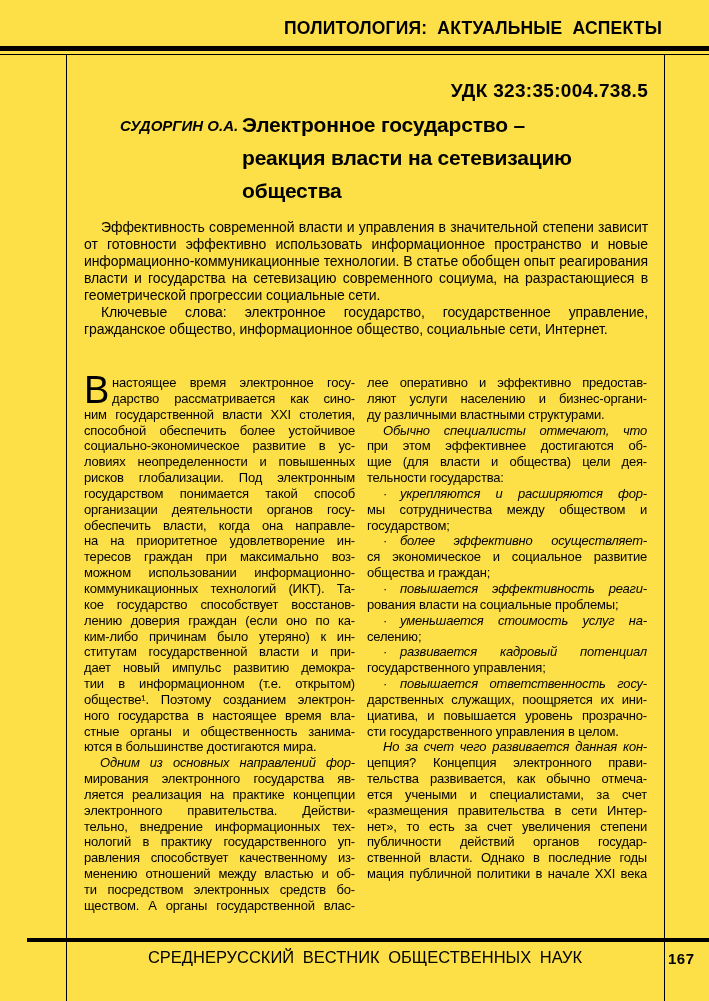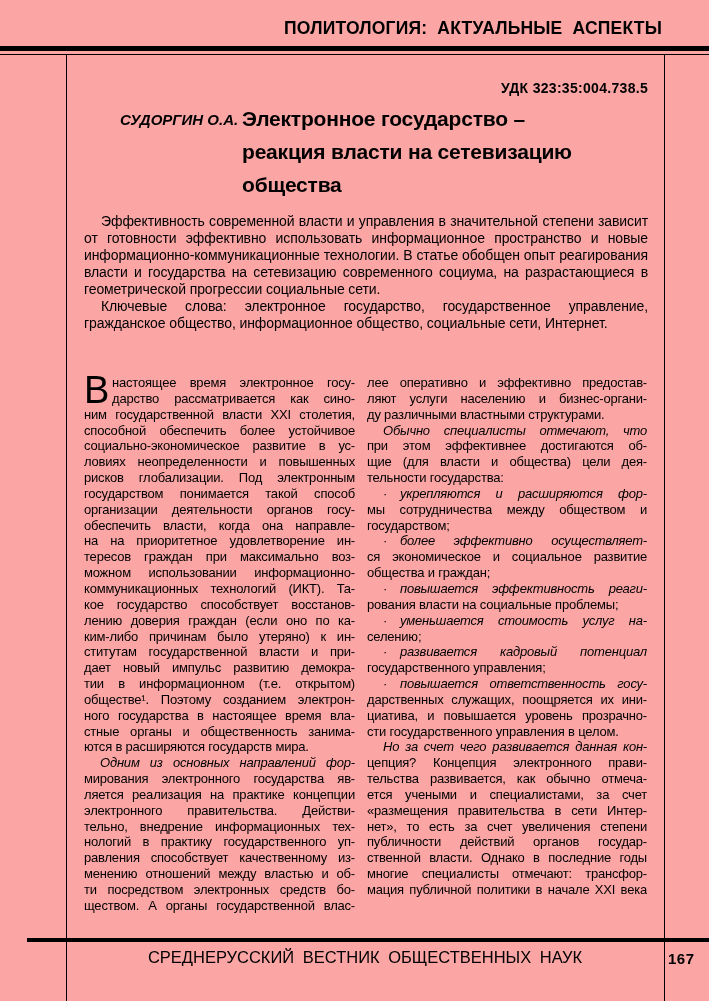--- a/index.html
+++ b/index.html
@@ -1,37 +1,37 @@
 <!DOCTYPE html>
 <html lang="ru"><head>
 <meta charset="utf-8">
 <style>
   html,body { margin:0; padding:0; background:#888; }
   .page {
     position: relative; width: 709px; height: 1001px; margin: 0 auto;
-    background: #fca5a5; color: #000;
+    background: #fde047; color: #000;
     font-family: "Liberation Sans", sans-serif;
     overflow: hidden;
   }
   .running-head {
     position: absolute; top: 18px; right: 47px;
     font-size: 17.5px; font-weight: bold; word-spacing: 5px; letter-spacing: 0.2px;
     white-space: nowrap;
   }
   .rule { position: absolute; background: #000; }
   .rule-thick-top { top: 46px; left: 0; width: 709px; height: 5px; }
   .rule-thin-top  { top: 54px; left: 0; width: 709px; height: 1.3px; }
   .vline { position: absolute; top: 55px; bottom: 0; width: 1.3px; background: #000; }
   .vline-left  { left: 66px; }
   .vline-right { left: 664px; }
 
   .content { position: absolute; left: 84px; top: 54px; width: 564px; }
   .udc {
     margin-top: 26px; text-align: right;
-    font-size: 14px; font-weight: bold; letter-spacing: 0.3px;
+    font-size: 19px; font-weight: bold; letter-spacing: 0.3px;
   }
   .title-row { display: flex; margin-top: 6px; align-items: flex-start; }
   .author {
     flex: none; margin-left: 36px; width: 122px;
     font-size: 15px; font-weight: bold; font-style: italic;
     line-height: 33px; padding-top: 1px; white-space: nowrap;
   }
   .title { font-size: 21px; font-weight: bold; line-height: 33px; letter-spacing: -0.2px; }
   .title-line { white-space: nowrap; }
 
@@ -112,21 +112,21 @@
           <div class="bline">коммуникационных технологий (ИКТ). Та-</div>
           <div class="bline">кое государство способствует восстанов-</div>
           <div class="bline">лению доверия граждан (если оно по ка-</div>
           <div class="bline">ким-либо причинам было утеряно) к ин-</div>
           <div class="bline">ститутам государственной власти и при-</div>
           <div class="bline">дает новый импульс развитию демокра-</div>
           <div class="bline">тии в информационном (т.е. открытом)</div>
           <div class="bline">обществе¹. Поэтому созданием электрон-</div>
           <div class="bline">ного государства в настоящее время вла-</div>
           <div class="bline">стные органы и общественность занима-</div>
-          <div class="bline pend">ются в расширяются государств мира.</div>
+          <div class="bline pend">ются в большинстве достигаются мира.</div>
           <div class="bline ind">Одним из основных направлений фор-</div>
           <div class="bline">мирования электронного государства яв-</div>
           <div class="bline">ляется реализация на практике концепции</div>
           <div class="bline">электронного правительства. Действи-</div>
           <div class="bline">тельно, внедрение информационных тех-</div>
           <div class="bline">нологий в практику государственного уп-</div>
           <div class="bline">равления способствует качественному из-</div>
           <div class="bline">менению отношений между властью и об-</div>
           <div class="bline">ти посредством электронных средств бо-</div>
           <div class="bline">ществом. А органы государственной влас-</div>
@@ -158,21 +158,20 @@
           <div class="bline">циатива, и повышается уровень прозрачно-</div>
           <div class="bline pend">сти государственного управления в целом.</div>
           <div class="bline ind">Но за счет чего развивается данная кон-</div>
           <div class="bline">цепция? Концепция электронного прави-</div>
           <div class="bline">тельства развивается, как обычно отмеча-</div>
           <div class="bline">ется учеными и специалистами, за счет</div>
           <div class="bline">«размещения правительства в сети Интер-</div>
           <div class="bline">нет», то есть за счет увеличения степени</div>
           <div class="bline">публичности действий органов государ-</div>
           <div class="bline">ственной власти. Однако в последние годы</div>
-          <div class="bline">многие специалисты отмечают: трансфор-</div>
           <div class="bline">мация публичной политики в начале XXI века</div>
         </div>
     </div>
   </div>
 
   <div class="rule footer-rule"></div>
   <div class="footer-title">СРЕДНЕРУССКИЙ ВЕСТНИК ОБЩЕСТВЕННЫХ НАУК</div>
   <div class="page-num">167</div>
 
 </div>

